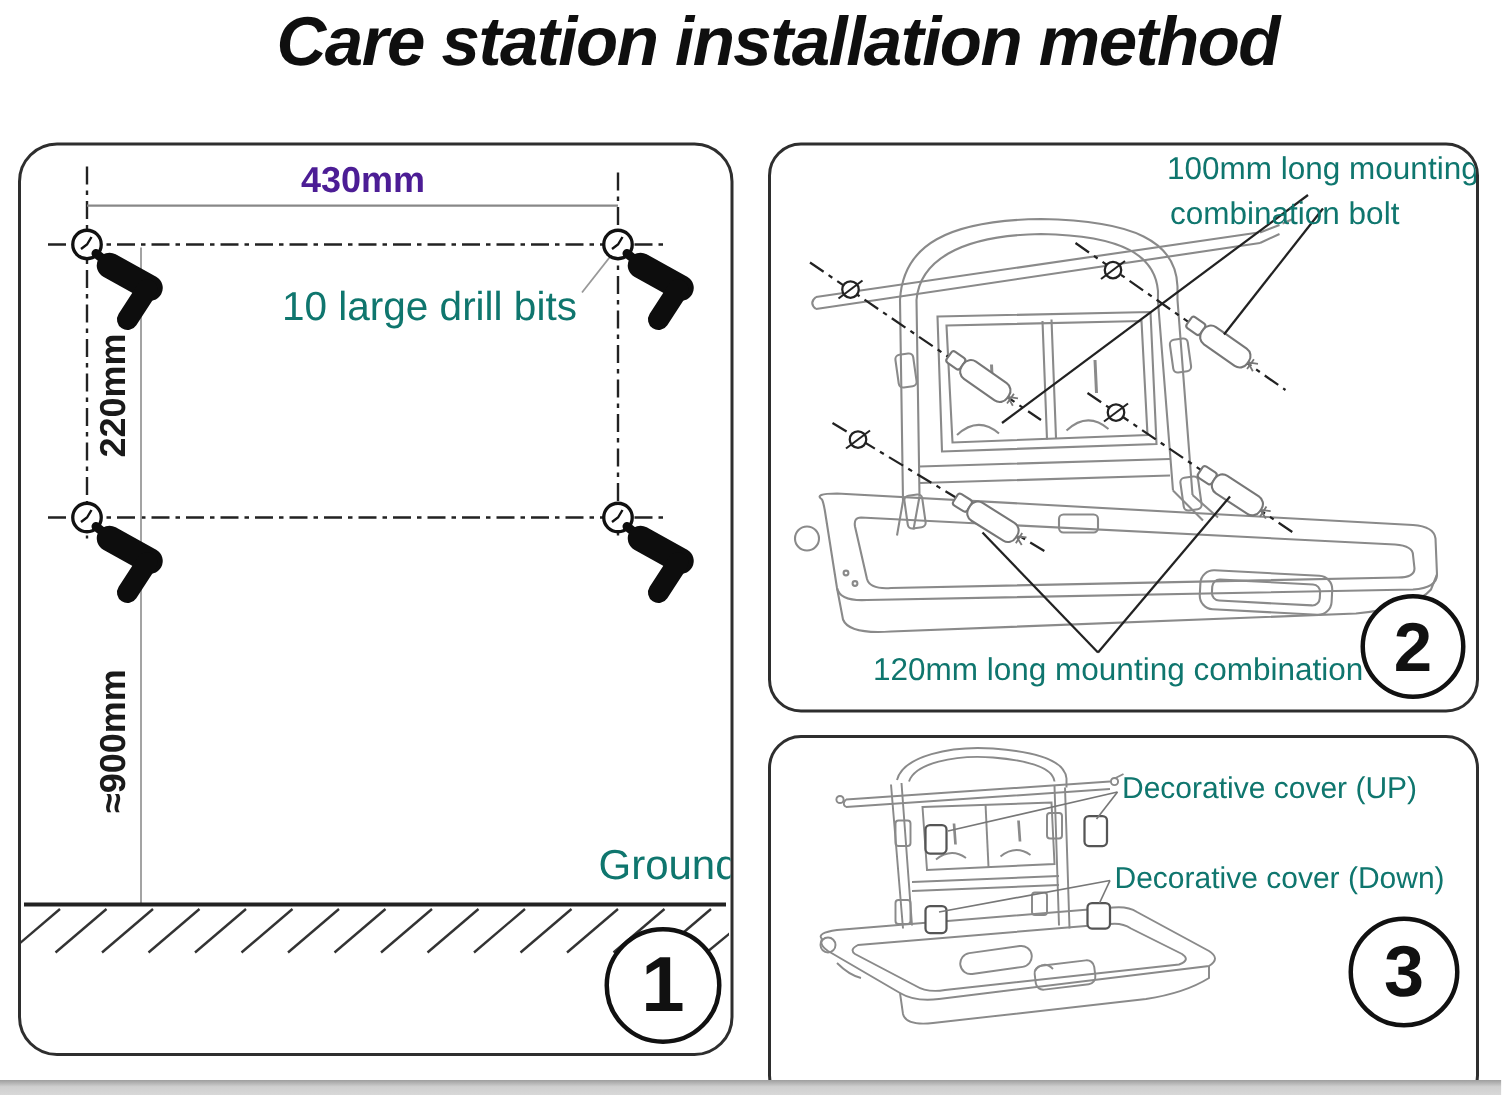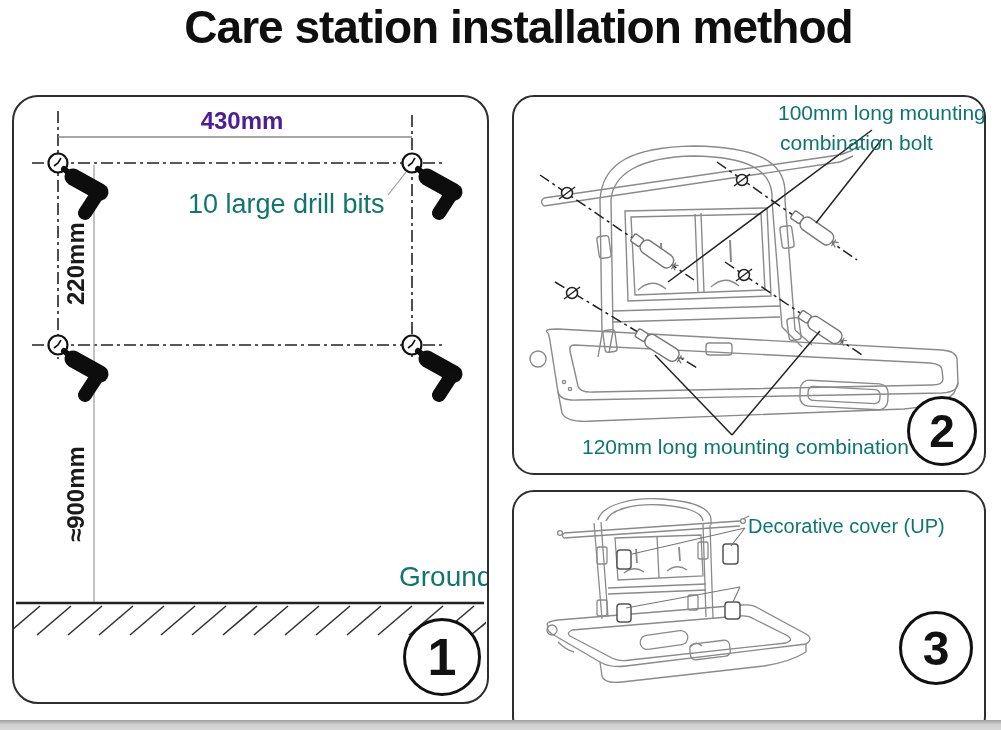--- a/index.html
+++ b/index.html
@@ -1,19 +1,19 @@
 <!DOCTYPE html>
 <html><head>
 <meta charset="utf-8">
 <style>
   html,body{margin:0;padding:0;background:#fff;}
   #stage{position:relative;width:1001px;height:730px;background:#ffffff;
          font-family:"Liberation Sans", sans-serif;overflow:hidden;}
   .title{position:absolute;left:0;top:0;width:100%;padding-left:36px;box-sizing:border-box;
-         text-align:center;font-size:46px;font-weight:800;letter-spacing:-1px;color:#0f0f0f;}
+         text-align:center;font-size:46px;font-weight:800;letter-spacing:-1px;color:#0f0f0f;font-style:italic;}
   .panel{position:absolute;border:2.5px solid #2e2e2e;border-radius:26px;background:#fff;overflow:hidden;box-sizing:border-box;}
   #panel1{left:12px;top:95px;width:477px;height:609px;}
   #panel2{left:512px;top:95px;width:474px;height:380px;border-radius:22px;}
   #panel3{left:512px;top:490px;width:474px;height:249px;border-radius:22px;}
   .panel svg{position:absolute;left:0;top:0;}
   .lbl{position:absolute;color:#4c1d95;white-space:nowrap;}
   .red{color:#0f766e;}
   .dim{font-size:24px;font-weight:600;}
   .vlabel{writing-mode:vertical-rl;transform:rotate(180deg);font-size:24px;font-weight:600;
           position:absolute;color:#1a1a1a;white-space:nowrap;}
@@ -248,19 +248,20 @@
       </g>
 
       <g stroke="#777" stroke-width="1.1" fill="none">
         <path d="M231,36 L118,62"></path>
         <path d="M231,36 L217,54"></path>
         <path d="M226,95 L112,116"></path>
         <path d="M226,95 L219,110"></path>
       </g>
     </svg>
     <div class="lbl red" style="left:234px;top:23px;font-size:20px;">Decorative cover (UP)</div>
+    <div class="lbl red" style="left:229px;top:83px;font-size:20px;">Decorative cover (Down)</div>
     <div class="circled" id="num3">
       <span>3</span>
     </div>
   </div>
 
   <div class="footerbar"></div>
 </div>
 
 </body></html>

